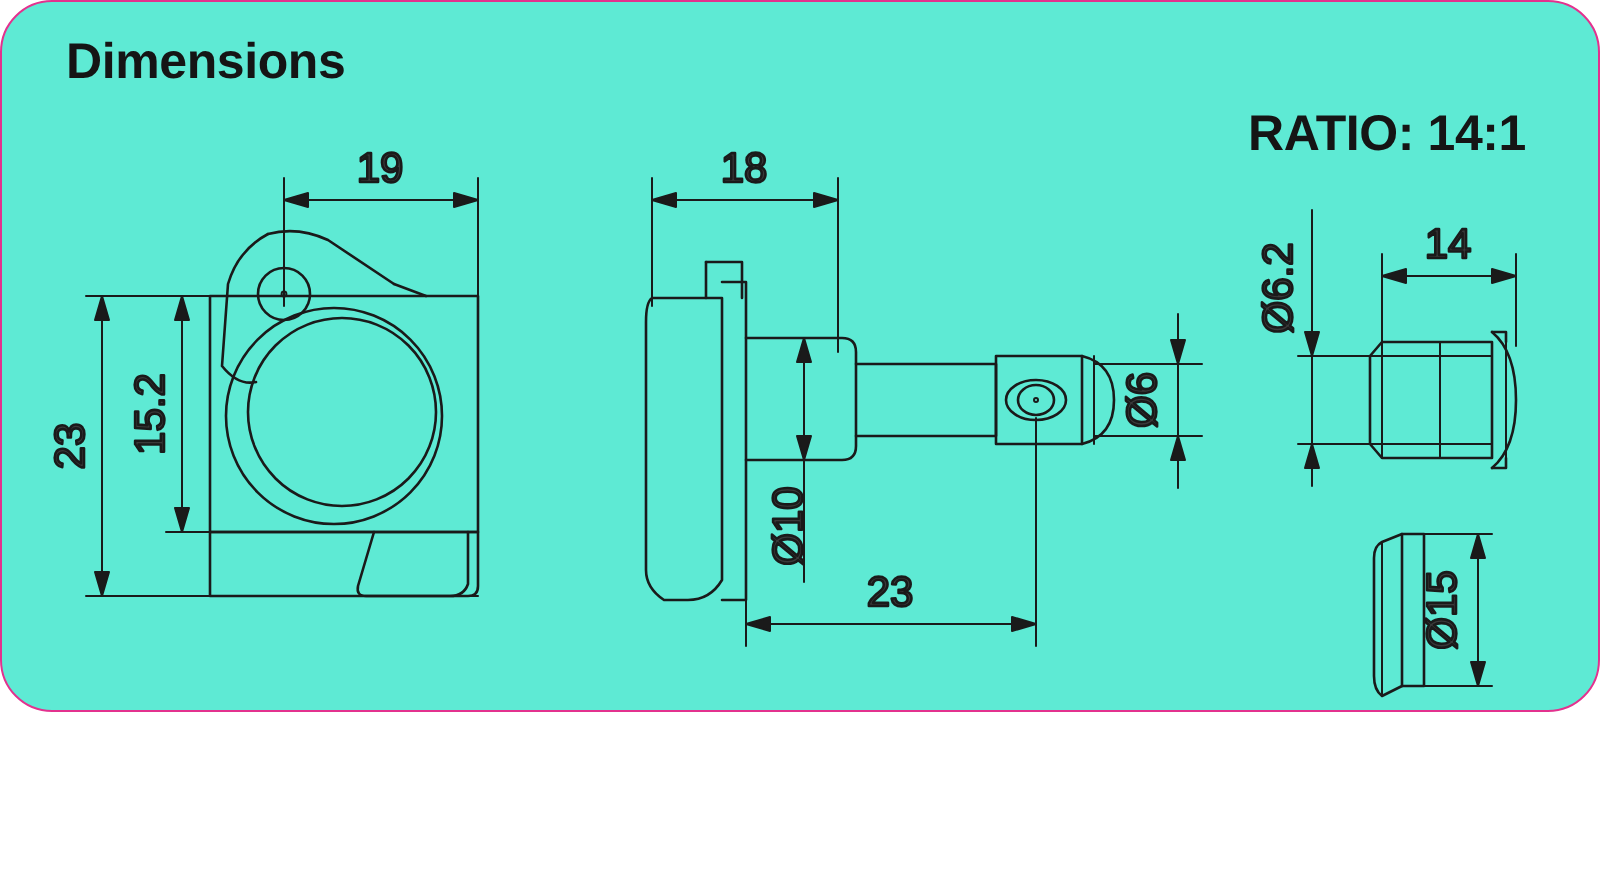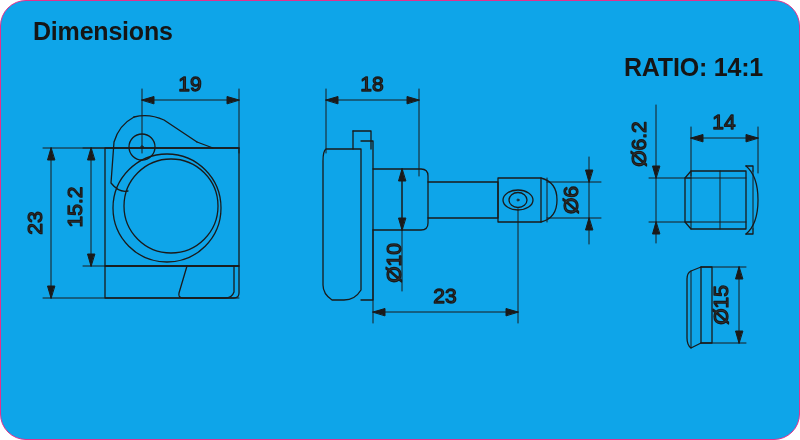--- a/index.html
+++ b/index.html
@@ -9,23 +9,23 @@
   }
   body {
     width: 800px;
     height: 440px;
     font-family: "Liberation Sans", sans-serif;
     overflow: hidden;
   }
   #sheet {
     position: relative;
     width: 800px;
-    height: 440px;
+    height: 356px;
     box-sizing: border-box;
-    background: #0ea5e9;
+    background: #5eead4;
     border: 1.6px solid #e3318e;
     border-radius: 26px;
     overflow: hidden;
   }
   .hdr {
     position: absolute;
     top: 16px;
     font-size: 25px;
     font-weight: bold;
     color: #151515;

